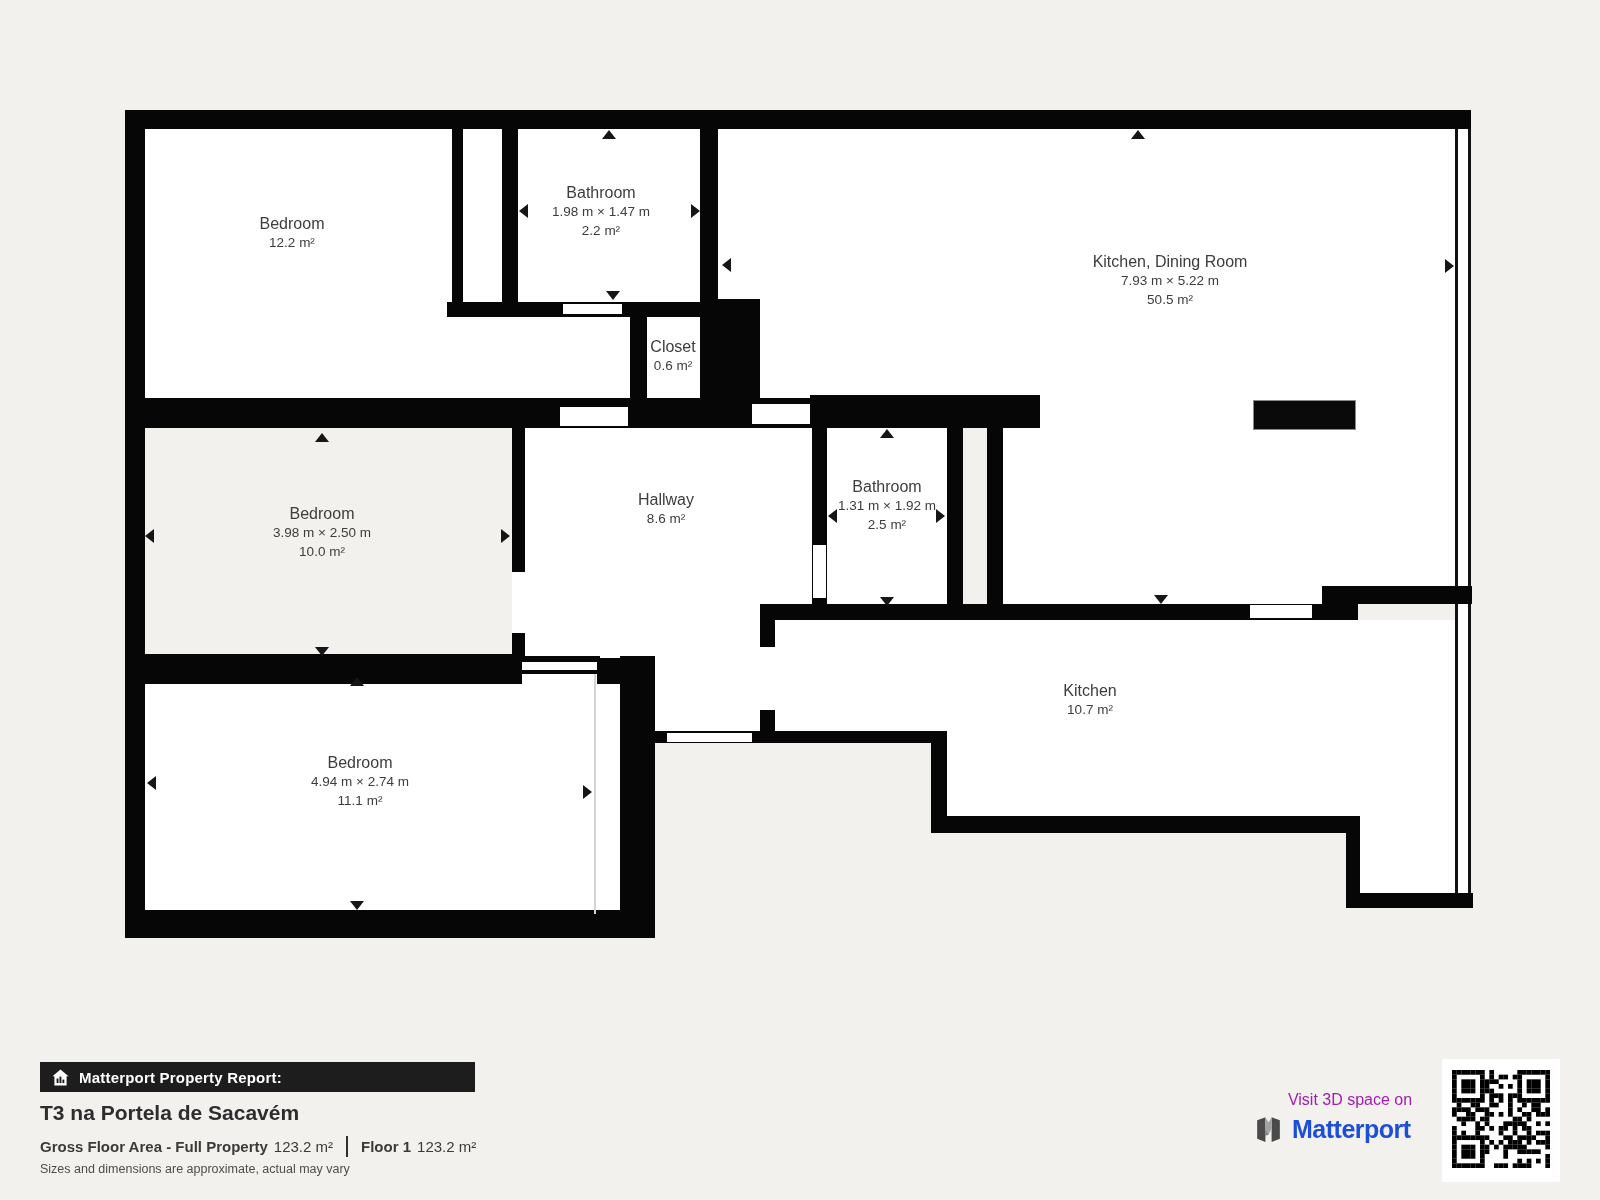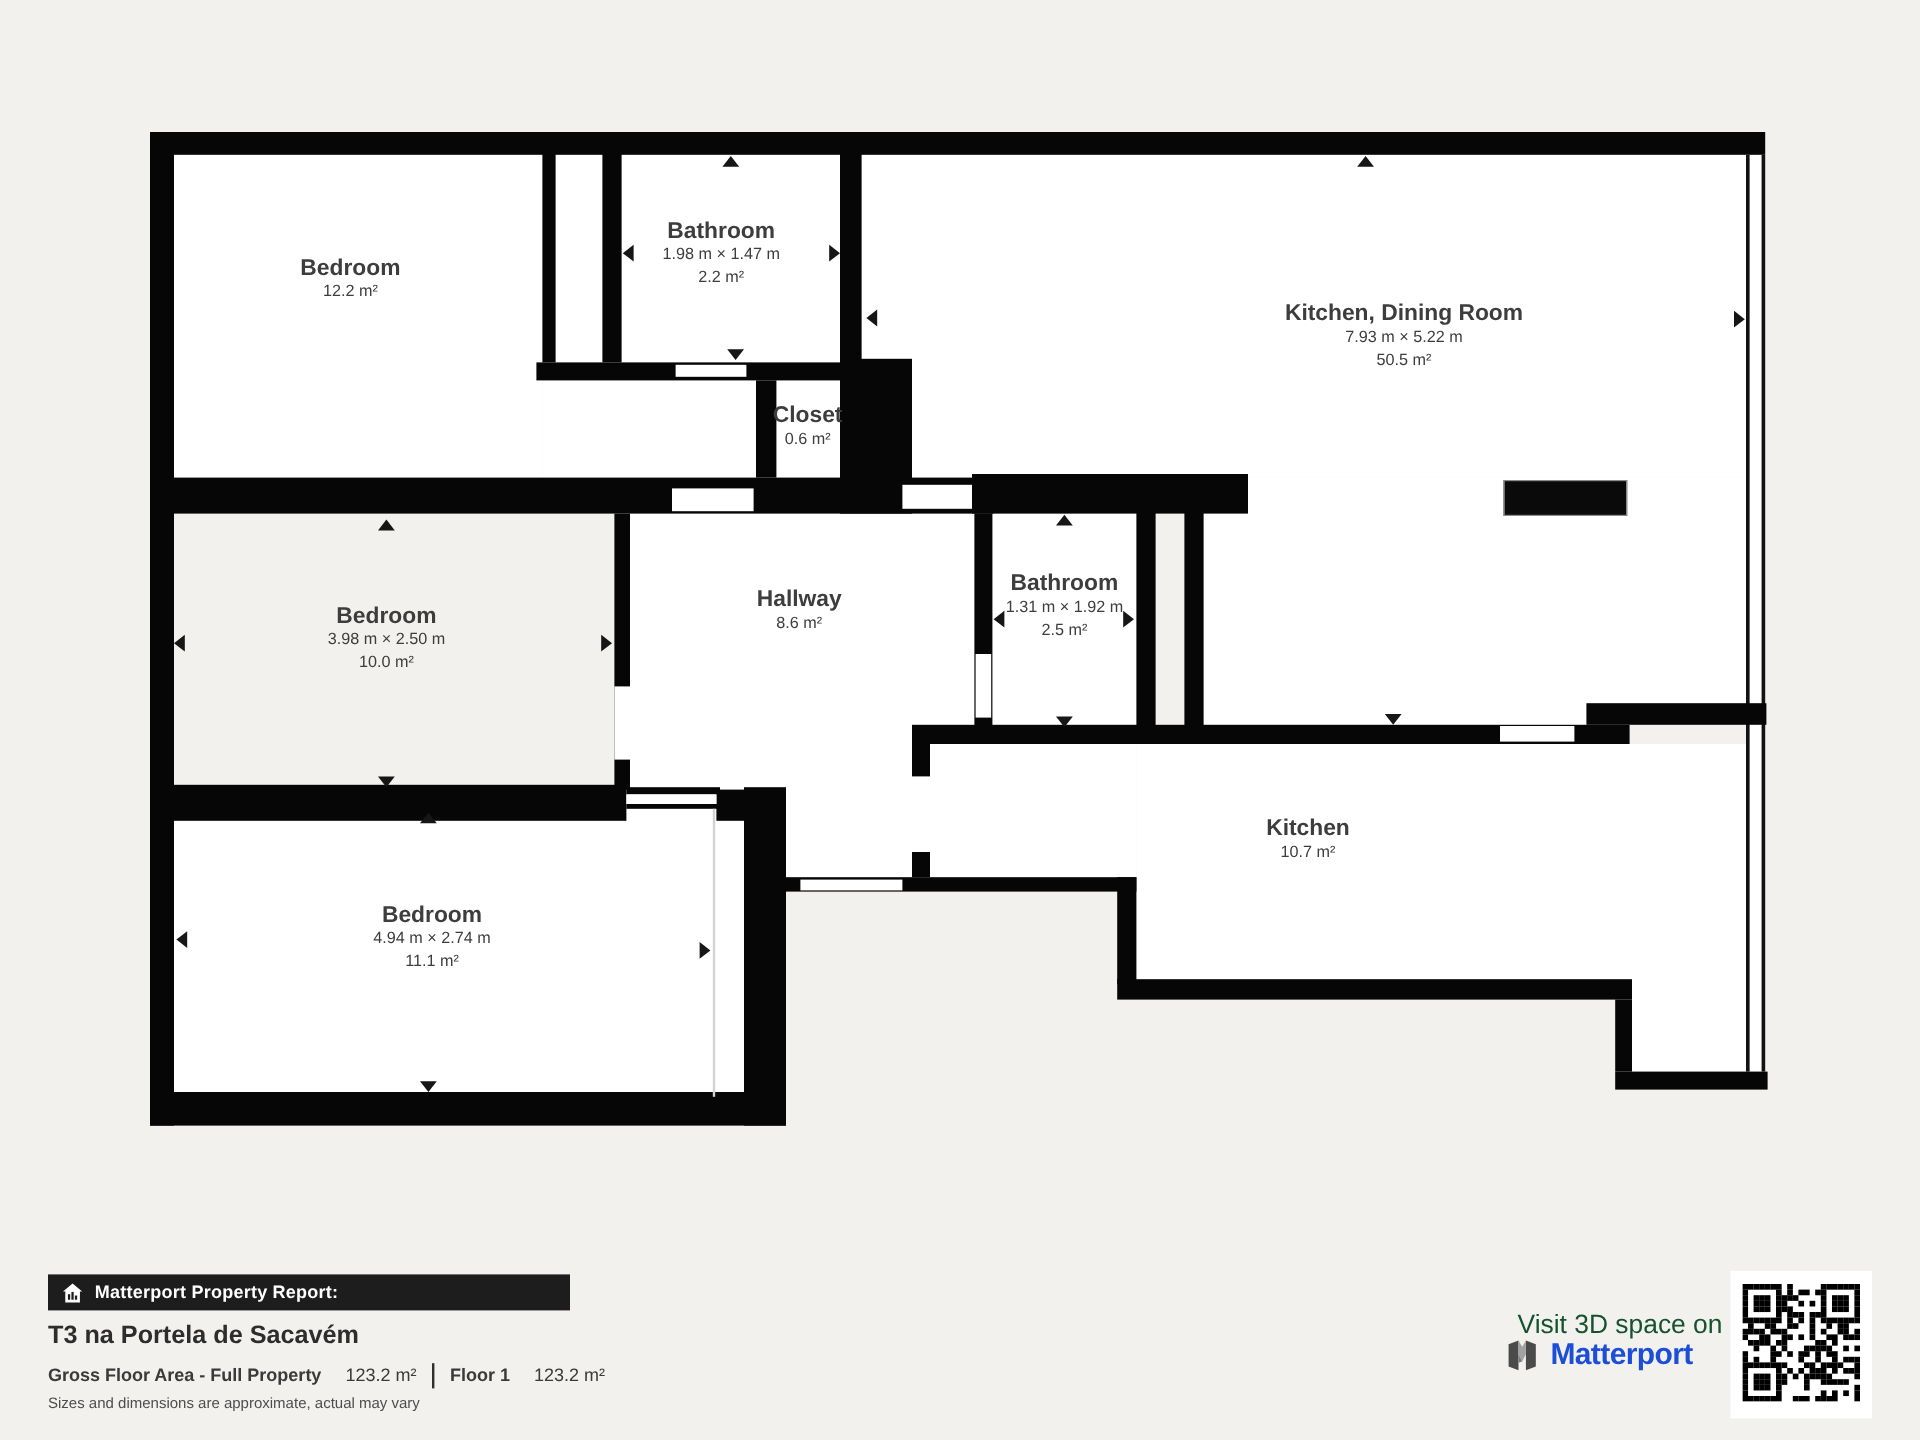--- a/index.html
+++ b/index.html
@@ -20,34 +20,34 @@
   .island{position:absolute;background:#0a0a0a;border:1px solid #8a8a8a}
   .divider{position:absolute;background:#d4d3d0}
   
   .tu,.td,.tl,.tr{position:absolute;width:0;height:0}
   .tu{border-left:7px solid transparent;border-right:7px solid transparent;border-bottom:9px solid #161616}
   .td{border-left:7px solid transparent;border-right:7px solid transparent;border-top:9px solid #161616}
   .tl{border-top:7px solid transparent;border-bottom:7px solid transparent;border-right:9px solid #161616}
   .tr{border-top:7px solid transparent;border-bottom:7px solid transparent;border-left:9px solid #161616}
   
   .lbl{position:absolute;transform:translateX(-50%);text-align:center;color:#3d3d3d;white-space:nowrap}
-  .lbl .nm{font-weight:bold;font-size:19px;line-height:19px}
+  .lbl .nm{font-weight:normal;font-size:16px;line-height:19px}
   .lbl .sub{font-size:13.5px;line-height:19px}
   
   .report-bar{position:absolute;left:40px;top:1062px;width:435px;height:30px;background:#1d1d1d;color:#fff;
     display:flex;align-items:center;gap:10px;padding:0;box-sizing:border-box}
   .report-bar .txt{font-weight:bold;font-size:15px;letter-spacing:.2px}
   .report-bar svg{margin-left:12px}
   .title{position:absolute;left:40px;top:1101px;font-size:21px;font-weight:bold;color:#2d2d2d}
   .info{position:absolute;left:40px;top:1136px;font-size:15px;color:#3a3a3a;display:flex;align-items:center}
   .info b{font-weight:bold}
   .info .sep{display:inline-block;width:2px;height:21px;background:#2f2f2f;margin:0 13px}
-  .info span.val{margin-left:20px}
+  .info span.val{margin-left:6px}
   .disclaimer{position:absolute;left:40px;top:1162px;font-size:12.5px;color:#4d4d4d}
-  .visit{position:absolute;left:1350px;top:1091px;transform:translateX(-50%);text-align:center;color:#14532d;font-size:22px;white-space:nowrap}
+  .visit{position:absolute;left:1350px;top:1091px;transform:translateX(-50%);text-align:center;color:#a21caf;font-size:16px;white-space:nowrap}
   .logo-row{position:absolute;left:1252px;top:1113px;display:flex;align-items:center;gap:7px}
   .brand{font-size:25px;font-weight:bold;color:#1d4ed8;letter-spacing:-0.5px}
   .qr-panel{position:absolute;left:1442px;top:1059px;width:118px;height:123px;background:#ffffff}
   .qr-panel svg{position:absolute;left:10px;top:11px}
 </style>
 </head>
 <body>
 
 <div class="abs" style="left:0;top:0;width:1600px;height:1200px">
 

